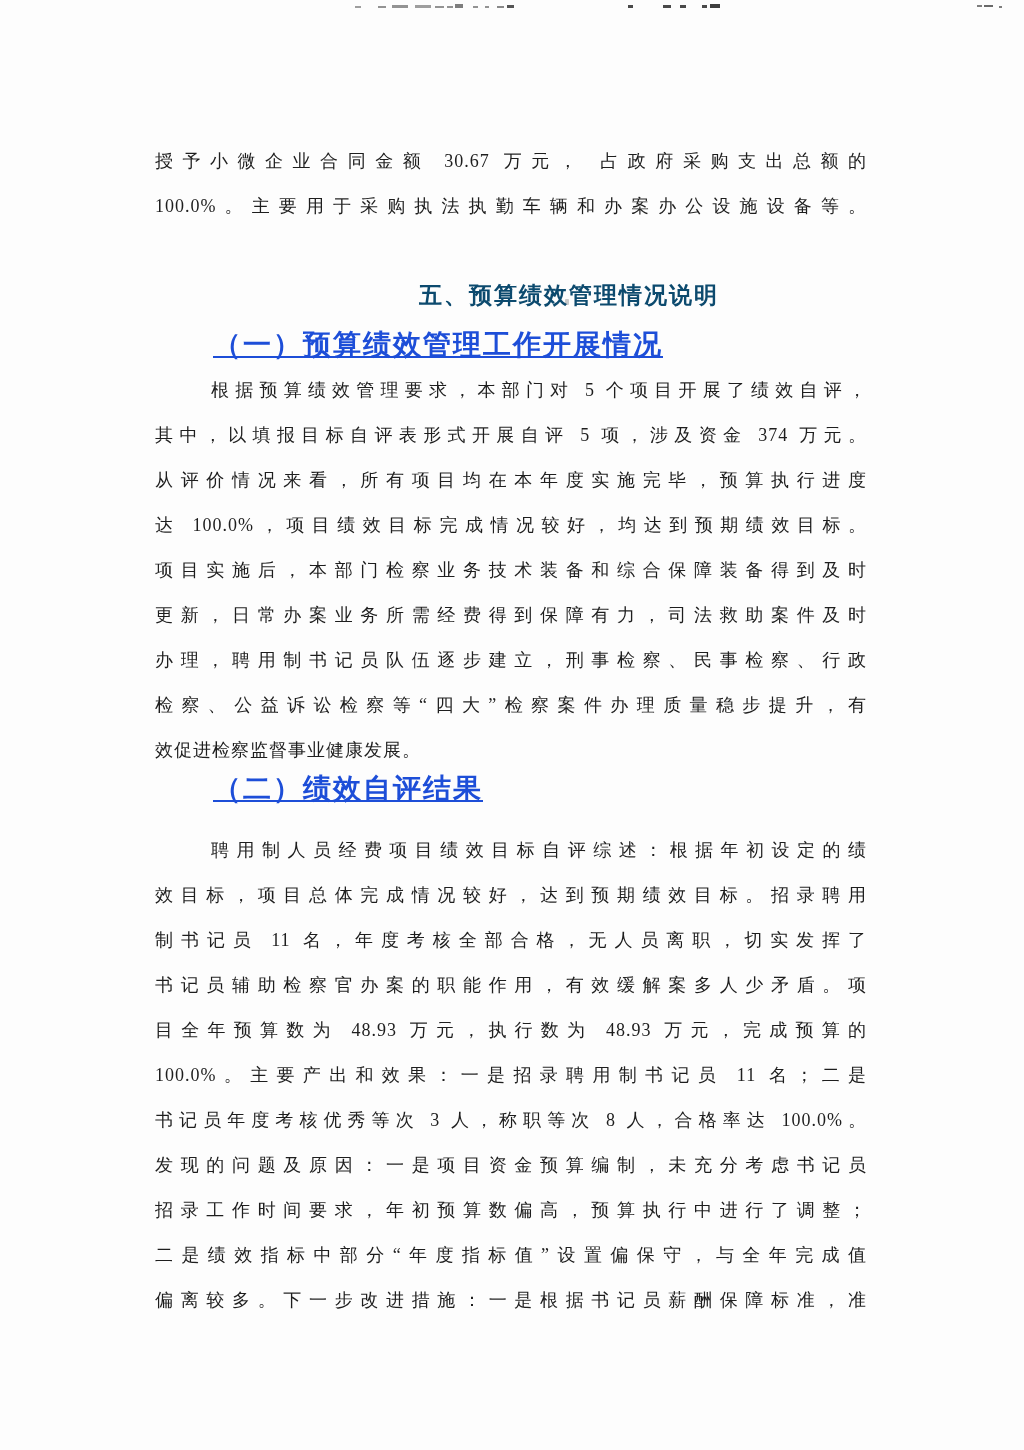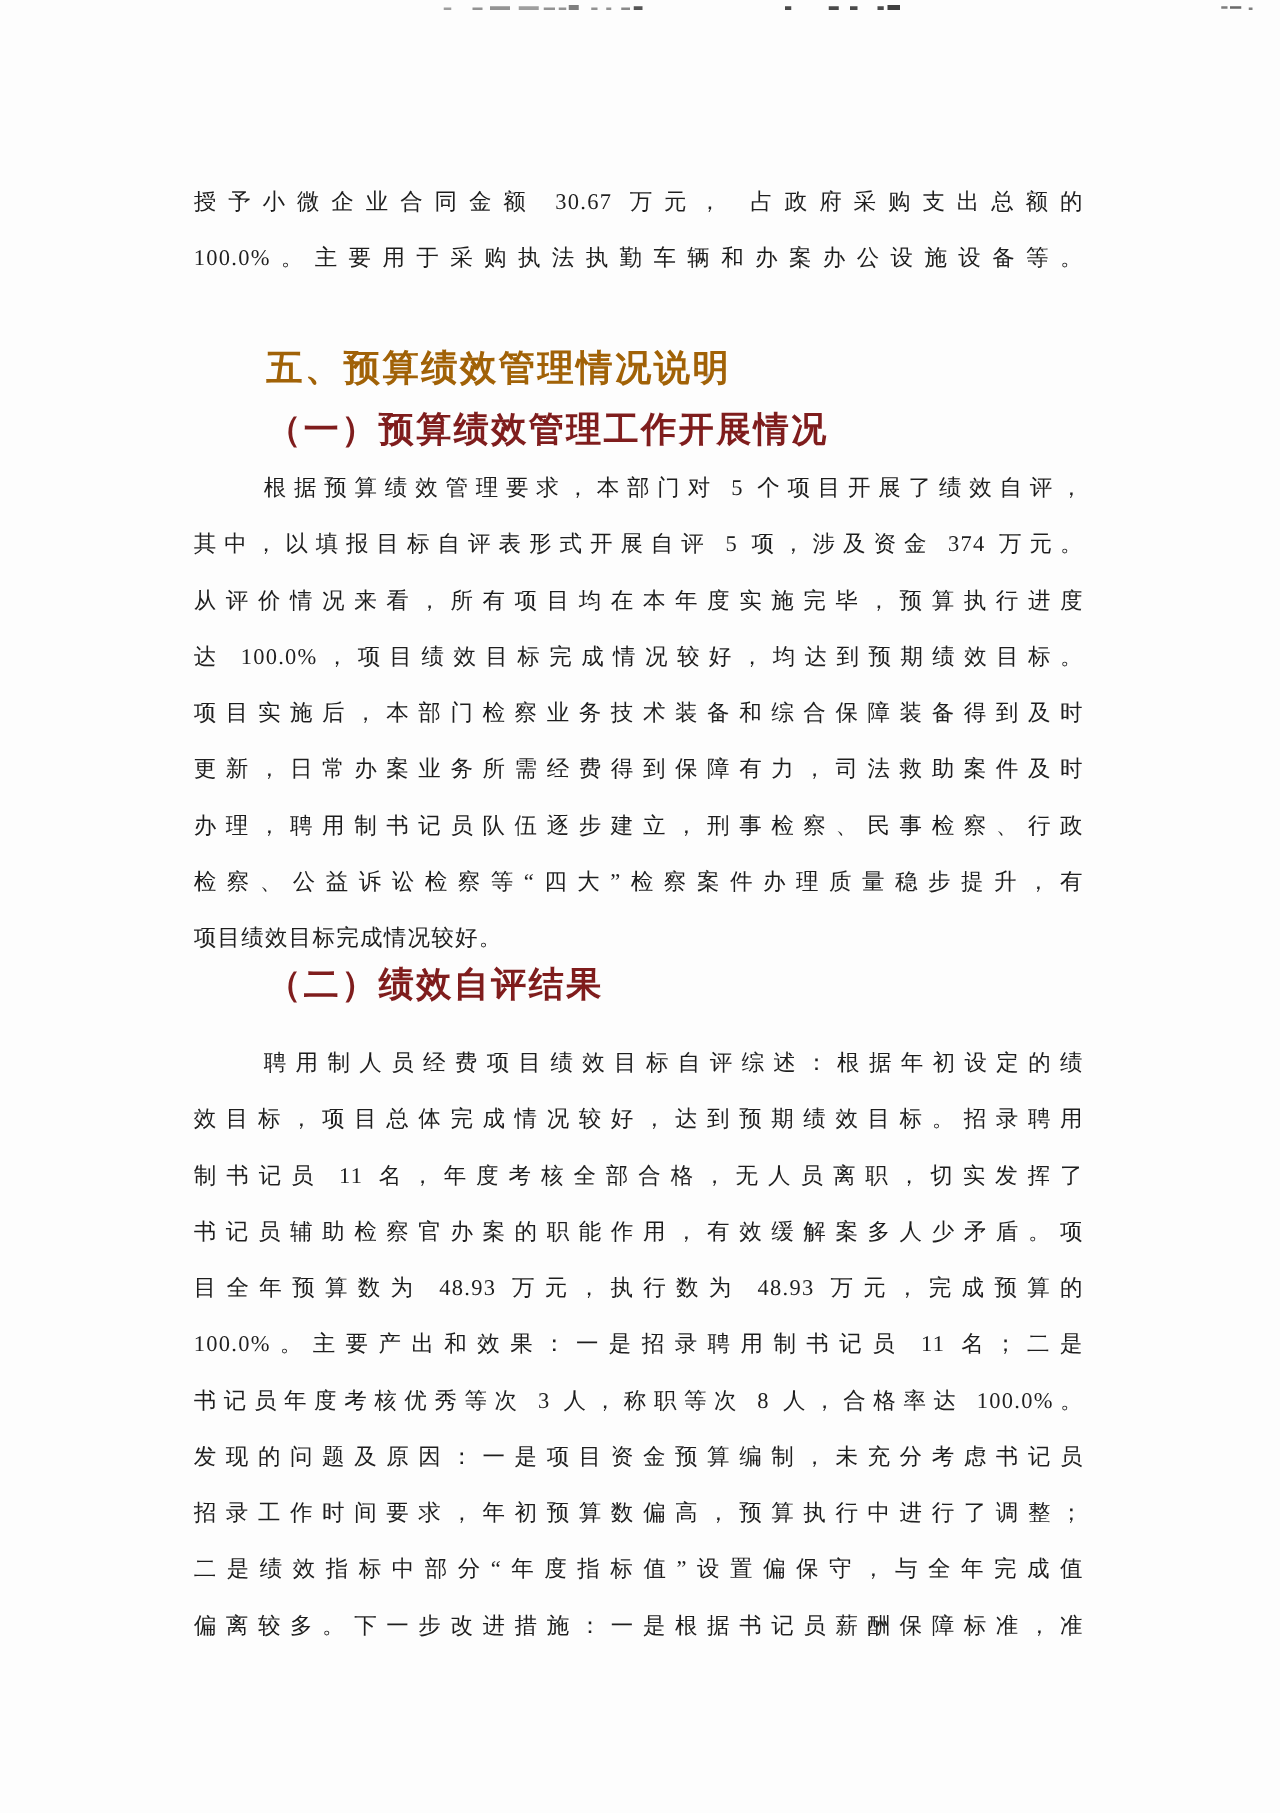--- a/index.html
+++ b/index.html
@@ -38,33 +38,35 @@
     white-space: nowrap;
   }
   .ln.ind { text-indent: 56px; }
   .ln.endline { text-align-last: left; }
   .h-main {
     height: 45px;
     line-height: 45px;
     padding-left: 58px;
     font-family: "Liberation Sans", sans-serif;
     font-weight: bold;
-    font-size: 29px;
+    font-size: 23px;
     letter-spacing: 2px;
-    color: #a16207;
+    color: #0c4a6e;
+    text-align: center;
   }
   .h-sub {
     height: 45px;
     line-height: 45px;
     padding-left: 58px;
     font-family: "Liberation Serif", serif;
     font-weight: bold;
     font-size: 28px;
     letter-spacing: 2px;
-    color: #7f1d1d;
+    color: #1d4ed8;
+    text-decoration: underline;
   }
   
   .art {
     position: absolute;
     background: #2a2a2a;
     display: block;
   }
   .speck {
     position: absolute;
     background: #8a8a8a;
@@ -111,21 +113,21 @@
 
   <div class="block" style="top:368px">
     <div class="ln ind">根据预算绩效管理要求，本部门对 5 个项目开展了绩效自评，</div>
     <div class="ln">其中，以填报目标自评表形式开展自评 5 项，涉及资金 374 万元。</div>
     <div class="ln">从评价情况来看，所有项目均在本年度实施完毕，预算执行进度</div>
     <div class="ln">达 100.0%，项目绩效目标完成情况较好，均达到预期绩效目标。</div>
     <div class="ln">项目实施后，本部门检察业务技术装备和综合保障装备得到及时</div>
     <div class="ln">更新，日常办案业务所需经费得到保障有力，司法救助案件及时</div>
     <div class="ln">办理，聘用制书记员队伍逐步建立，刑事检察、民事检察、行政</div>
     <div class="ln">检察、公益诉讼检察等“四大”检察案件办理质量稳步提升，有</div>
-    <div class="ln endline">项目绩效目标完成情况较好。</div>
+    <div class="ln endline">效促进检察监督事业健康发展。</div>
   </div>
 
   <div class="block h-sub" style="top:766px">（二）绩效自评结果</div>
 
   <div class="block" style="top:828px">
     <div class="ln ind">聘用制人员经费项目绩效目标自评综述：根据年初设定的绩</div>
     <div class="ln">效目标，项目总体完成情况较好，达到预期绩效目标。招录聘用</div>
     <div class="ln">制书记员 11 名，年度考核全部合格，无人员离职，切实发挥了</div>
     <div class="ln">书记员辅助检察官办案的职能作用，有效缓解案多人少矛盾。项</div>
     <div class="ln">目全年预算数为 48.93 万元，执行数为 48.93 万元，完成预算的</div>

